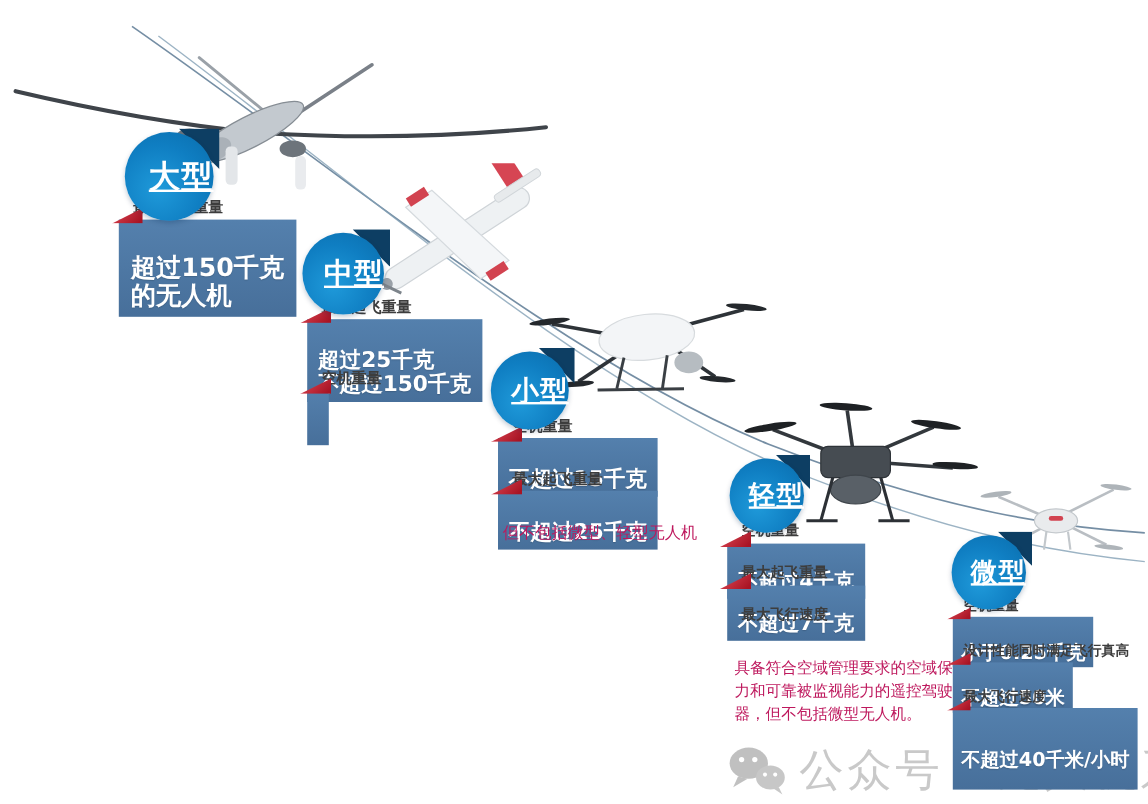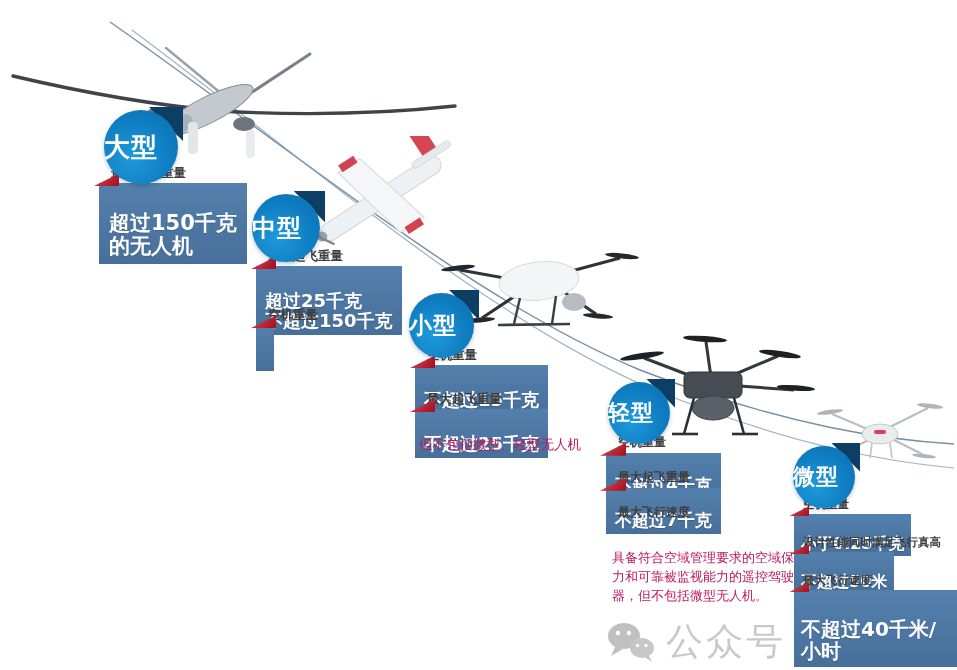--- a/index.html
+++ b/index.html
@@ -17,23 +17,24 @@
 
   
   .badge-wrap{position:absolute;z-index:6}
   .badge-fold{
     position:absolute;top:-3px;right:-5px;width:46%;height:46%;
     background:#0d3e63;clip-path:polygon(0 0,100% 0,100% 100%);
   }
   .badge{
     position:relative;width:100%;height:100%;border-radius:50%;
     background:radial-gradient(circle at 38% 64%, #1f9ada 0%, #0f7ec2 55%, #0a6cab 100%);
-    display:flex;align-items:center;justify-content:flex-start;
+    display:flex;align-items:center;justify-content:flex-end;
     color:#fff;font-weight:bold;letter-spacing:1px;
     box-shadow:0 2px 4px rgba(0,40,80,.25);
+    text-decoration:underline;
   }
 
   
   .spec{position:absolute;z-index:5}
   .spec-label{
     font-size:12.5px;font-weight:600;color:#3d3d3d;margin:0 0 3px 12px;line-height:1.15;
   }
   .spec-box{
     position:relative;display:inline-block;
     background:linear-gradient(180deg,#5480ad 0%,#476f9a 100%);
@@ -245,18 +246,18 @@
     </div>
   </div>
   <div class="spec" style="left:794px;top:536px">
     <div class="spec-label" style="font-size:11.5px;margin-left:9px">设计性能同时满足飞行真高</div>
     <div class="spec-box" style="font-size:16px;padding:3px 7px">
       <span class="flag small"></span><span>不超过50米</span>
     </div>
   </div>
   <div class="spec" style="left:794px;top:574px">
     <div class="spec-label" style="font-size:11.5px;margin-left:9px">最大飞行速度</div>
-    <div class="spec-box" style="font-size:20px;padding:5px 7px">
+    <div class="spec-box" style="font-size:16px;padding:16px 7px">
       <span class="flag small"></span><span>不超过40千米/小时</span>
     </div>
   </div>
 
 </div>
 
 </body></html>

